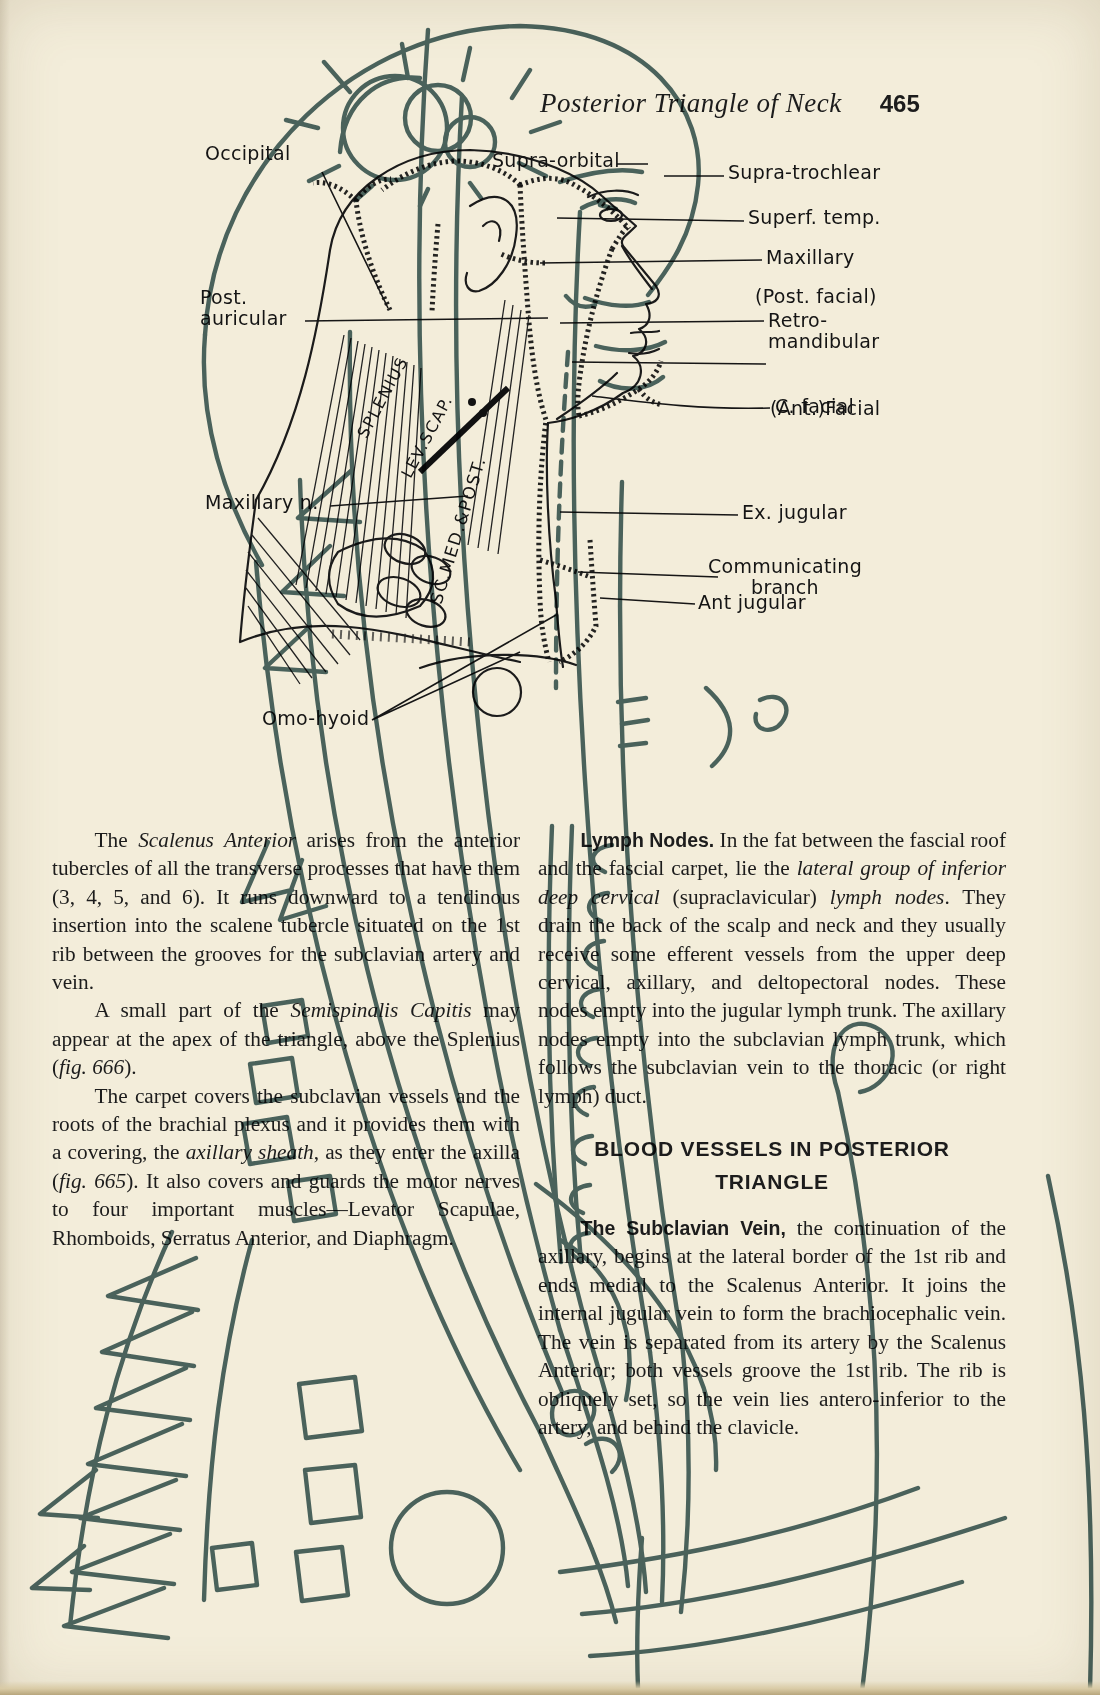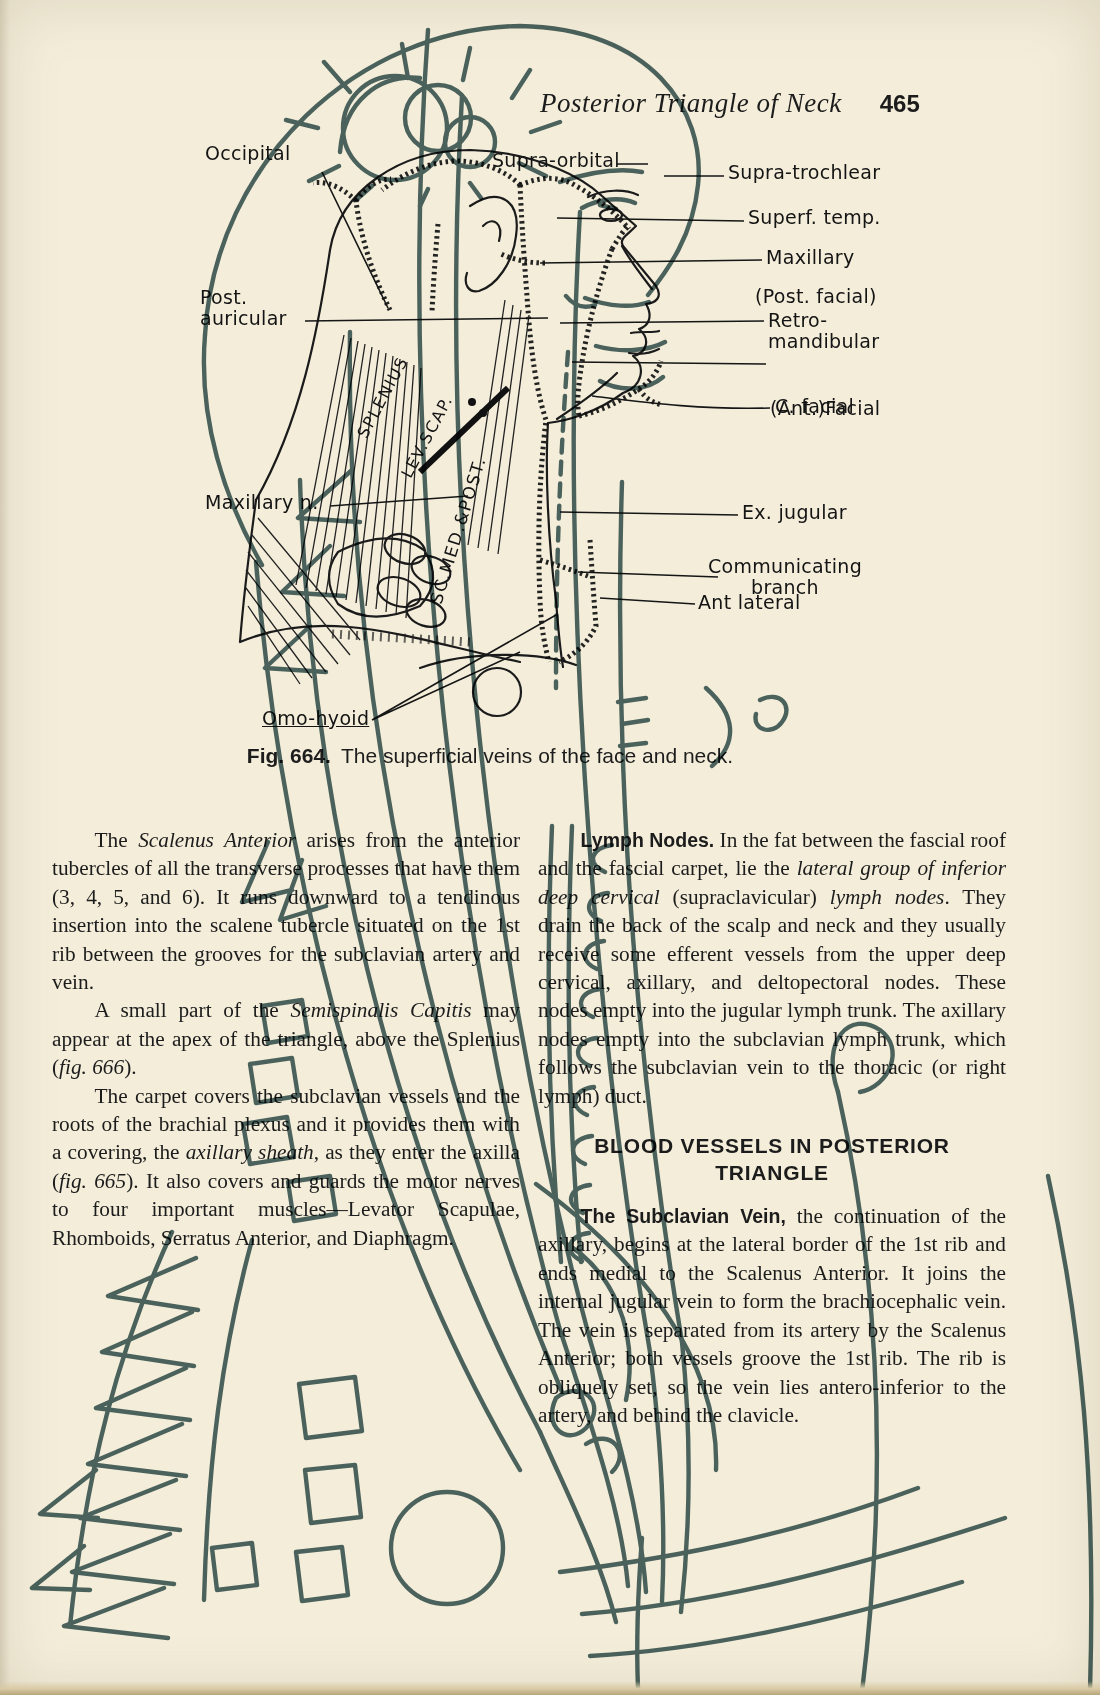--- a/index.html
+++ b/index.html
@@ -41,21 +41,21 @@
   .col{position:absolute;top:826px;width:468px;z-index:2;font-size:21.3px;line-height:28.4px;
     text-align:justify;}
   .col-left{left:52px;}
   .col-right{left:538px;}
   .p{margin:0;}
   .ind{text-indent:2em;}
   .gap{margin-top:26px;}
   .it{font-style:italic;}
   .bd{font-family:"Liberation Sans",sans-serif;font-weight:700;font-size:19.5px;}
   .subhead{font-family:"Liberation Sans",sans-serif;font-weight:700;font-size:21px;
-    text-align:center;line-height:27px;margin:22px 30px 16px 30px;letter-spacing:.8px;text-indent:0;}
+    text-align:center;line-height:33px;margin:22px 30px 16px 30px;letter-spacing:.8px;text-indent:0;}
 </style>
 </head>
 <body>
 
 <div class="page">
 
   <div class="hdr">
     <span class="title">Posterior Triangle of Neck</span>
     <span class="pnum">465</span>
   </div>
@@ -109,29 +109,26 @@
   <div class="lbl" style="left:748px;top:207px;width:150px;">Superf. temp.</div>
   <div class="lbl" style="left:766px;top:247px;width:120px;">Maxillary</div>
   <div class="lbl" style="left:755px;top:286px;width:140px;">(Post. facial)</div>
   <div class="lbl" style="left:768px;top:310px;width:112px;">Retro- mandibular</div>
   <div class="lbl" style="left:770px;top:350px;width:130px;margin-top:48px;">(Ant.)Facial</div>
   <div class="lbl" style="left:775px;top:396px;width:110px;">C. facial</div>
   <div class="lbl" style="left:200px;top:287px;width:100px;">Post. auricular</div>
   <div class="lbl" style="left:205px;top:492px;width:150px;">Maxillary n.</div>
   <div class="lbl" style="left:742px;top:502px;width:140px;">Ex. jugular</div>
   <div class="lbl center" style="left:690px;top:556px;width:190px;">Communicating branch</div>
-  <div class="lbl" style="left:698px;top:592px;width:140px;">Ant lateral</div>
-  <div class="lbl" style="left:262px;top:708px;width:140px;text-decoration:underline;">Omo-hyoid</div>
+  <div class="lbl" style="left:698px;top:592px;width:140px;">Ant jugular</div>
+  <div class="lbl" style="left:262px;top:708px;width:140px;">Omo-hyoid</div>
   <div class="lbl rot" style="left:362px;top:428px;transform:rotate(-62deg);">SPLENIUS</div>
   <div class="lbl rot" style="left:406px;top:468px;transform:rotate(-62deg);">LEV.SCAP.</div>
   <div class="lbl rot small" style="left:436px;top:594px;transform:rotate(-73deg);">SC.MED.&amp;POST.</div>
 
-  <div class="caption">
-    <span class="figno">Fig. 664.</span><span>The superficial veins of the face and neck.</span>
-  </div>
 
   <div class="col col-left">
     <p class="p ind"><span>The </span><span class="it">Scalenus Anterior</span><span> arises from the anterior tubercles of all the transverse processes that have them (3, 4, 5, and 6). It runs downward to a tendinous insertion into the scalene tubercle situated on the 1st rib between the grooves for the subclavian artery and vein.</span></p>
     <p class="p ind"><span>A small part of the </span><span class="it">Semispinalis Capitis</span><span> may appear at the apex of the triangle, above the Splenius (</span><span class="it">fig. 666</span><span>).</span></p>
     <p class="p ind"><span>The carpet covers the subclavian vessels and the roots of the brachial plexus and it provides them with a covering, the </span><span class="it">axillary sheath</span><span>, as they enter the axilla (</span><span class="it">fig. 665</span><span>). It also covers and guards the motor nerves to four important muscles—Levator Scapulae, Rhomboids, Serratus Anterior, and Diaphragm.</span></p>
   </div>
 
   <div class="col col-right">
     <p class="p ind"><span class="bd">Lymph Nodes.</span><span> In the fat between the fascial roof and the fascial carpet, lie the </span><span class="it">lateral group of inferior deep cervical</span><span> (supraclavicular) </span><span class="it">lymph nodes</span><span>. They drain the back of the scalp and neck and they usually receive some efferent vessels from the upper deep cervical, axillary, and deltopectoral nodes. These nodes empty into the jugular lymph trunk. The axillary nodes empty into the subclavian lymph trunk, which follows the subclavian vein to the thoracic (or right lymph) duct.</span></p>
     <p class="p subhead">BLOOD VESSELS IN POSTERIOR TRIANGLE</p>

